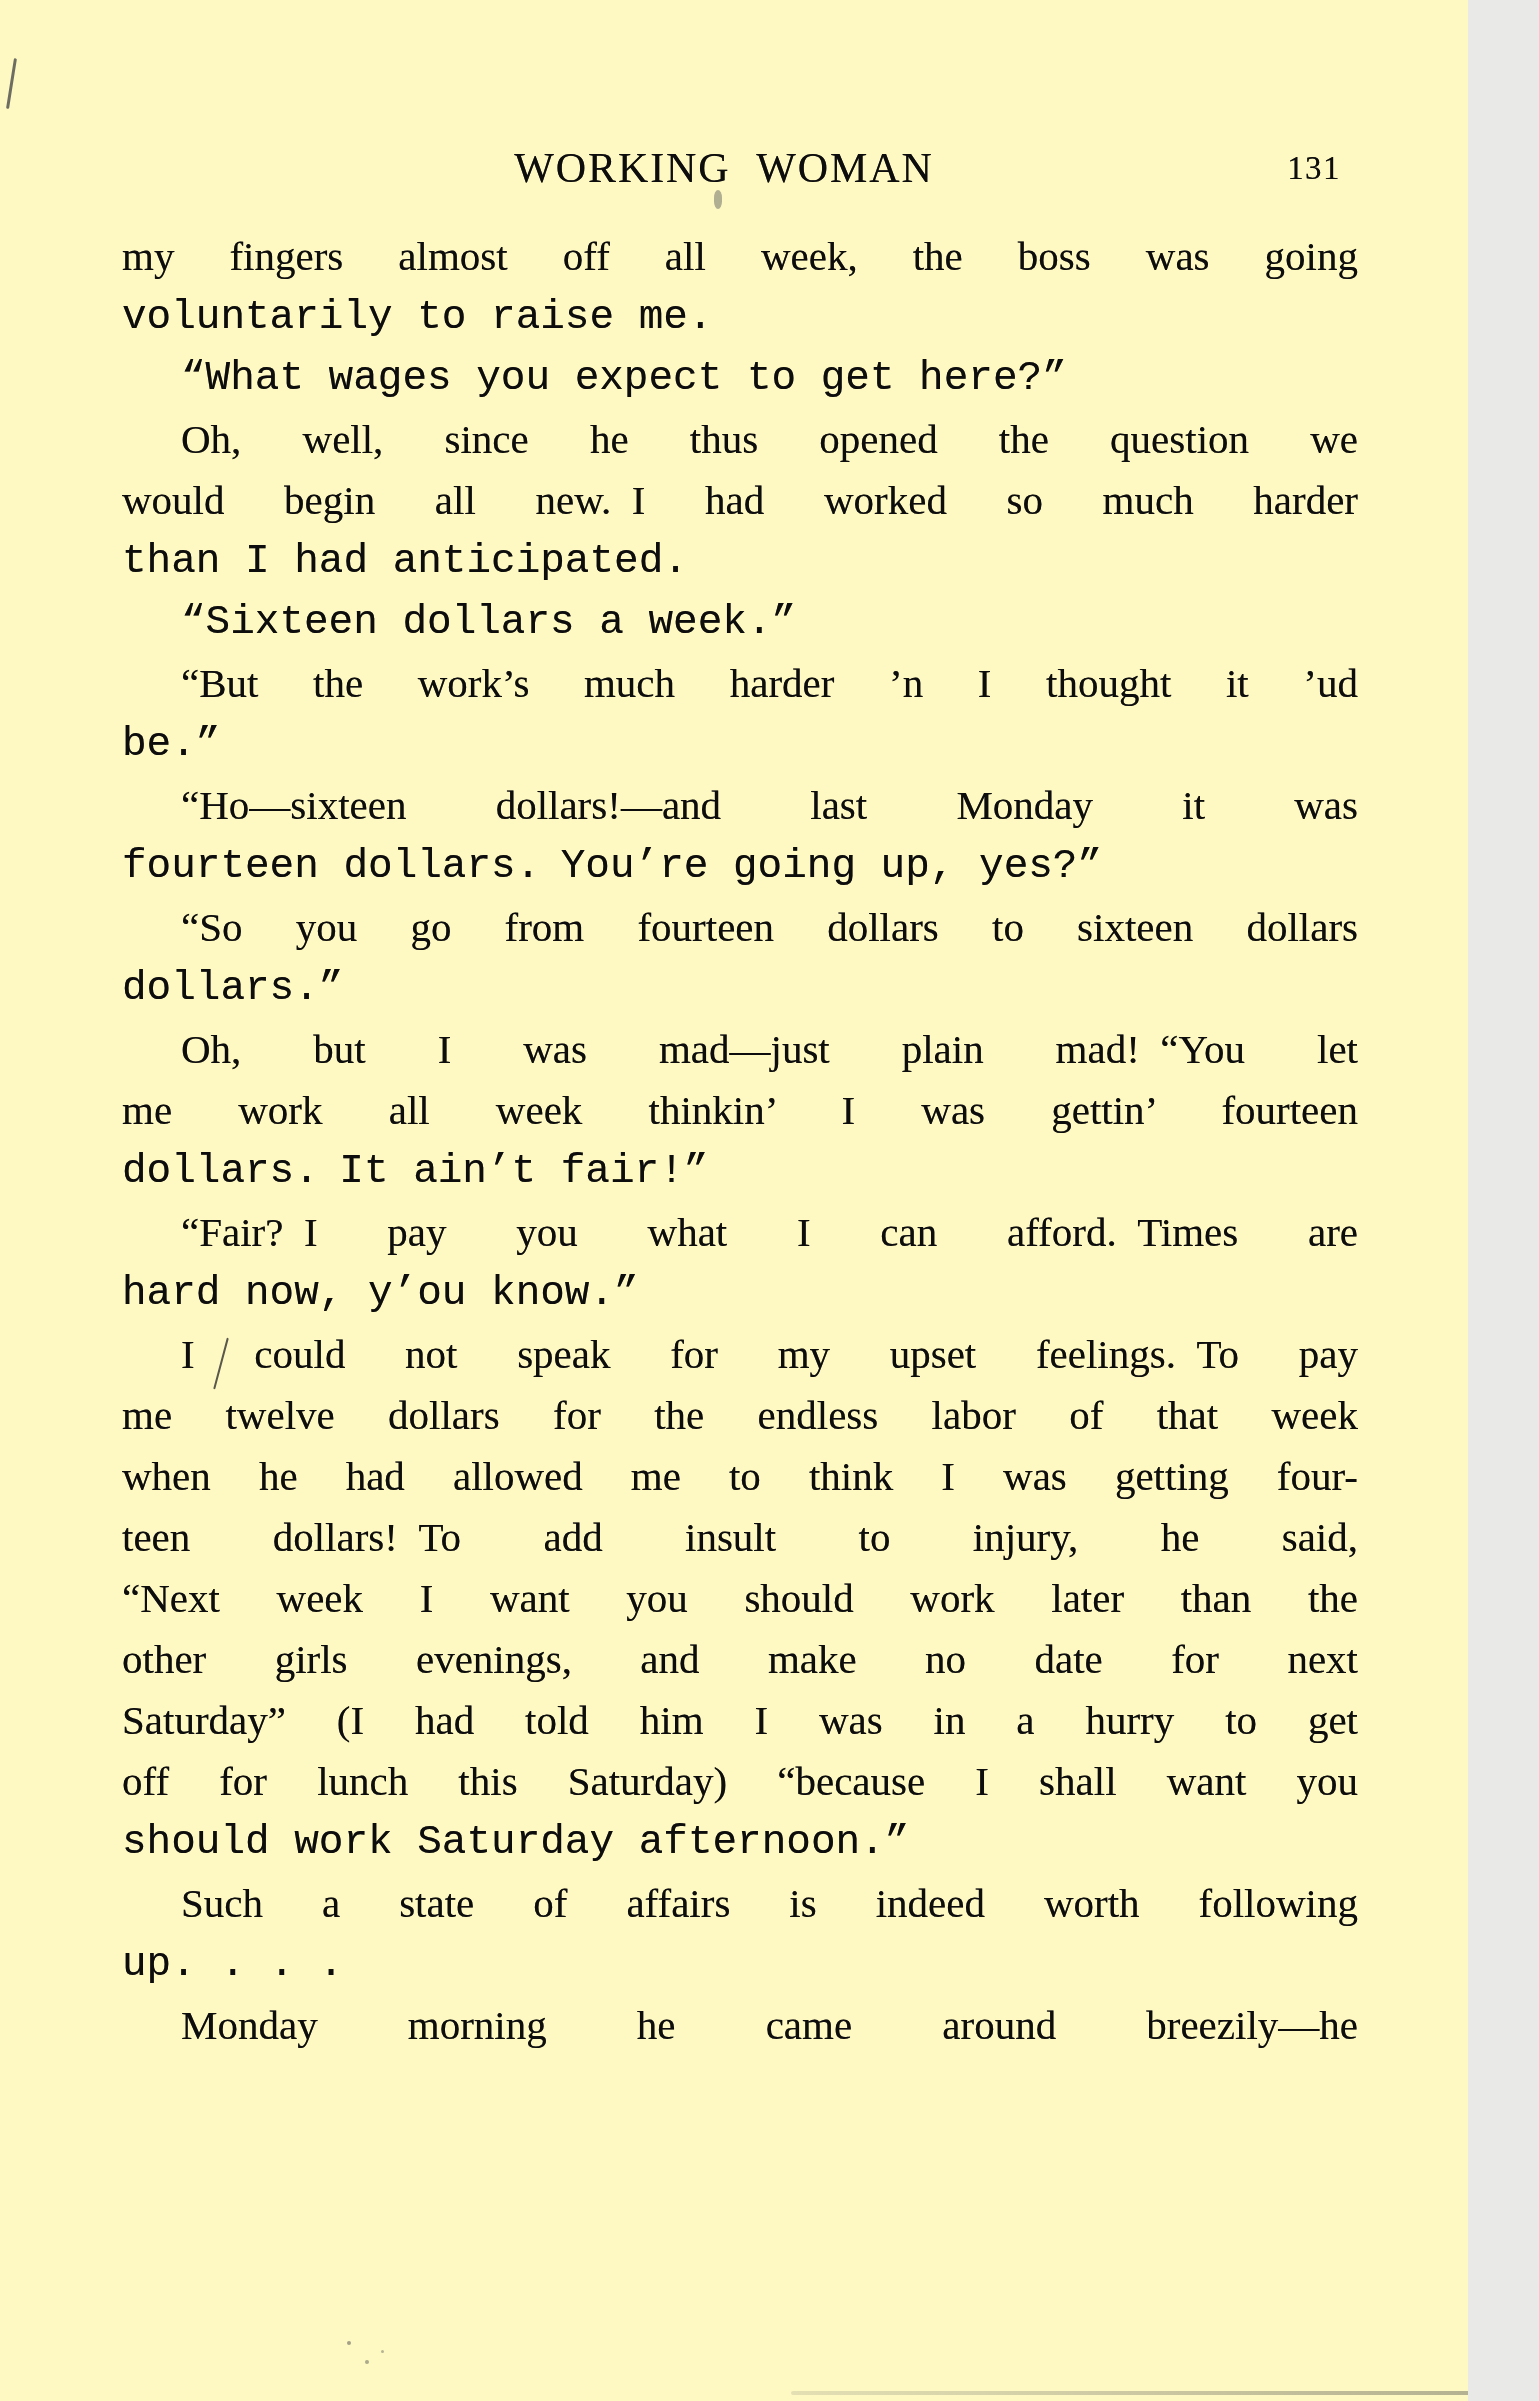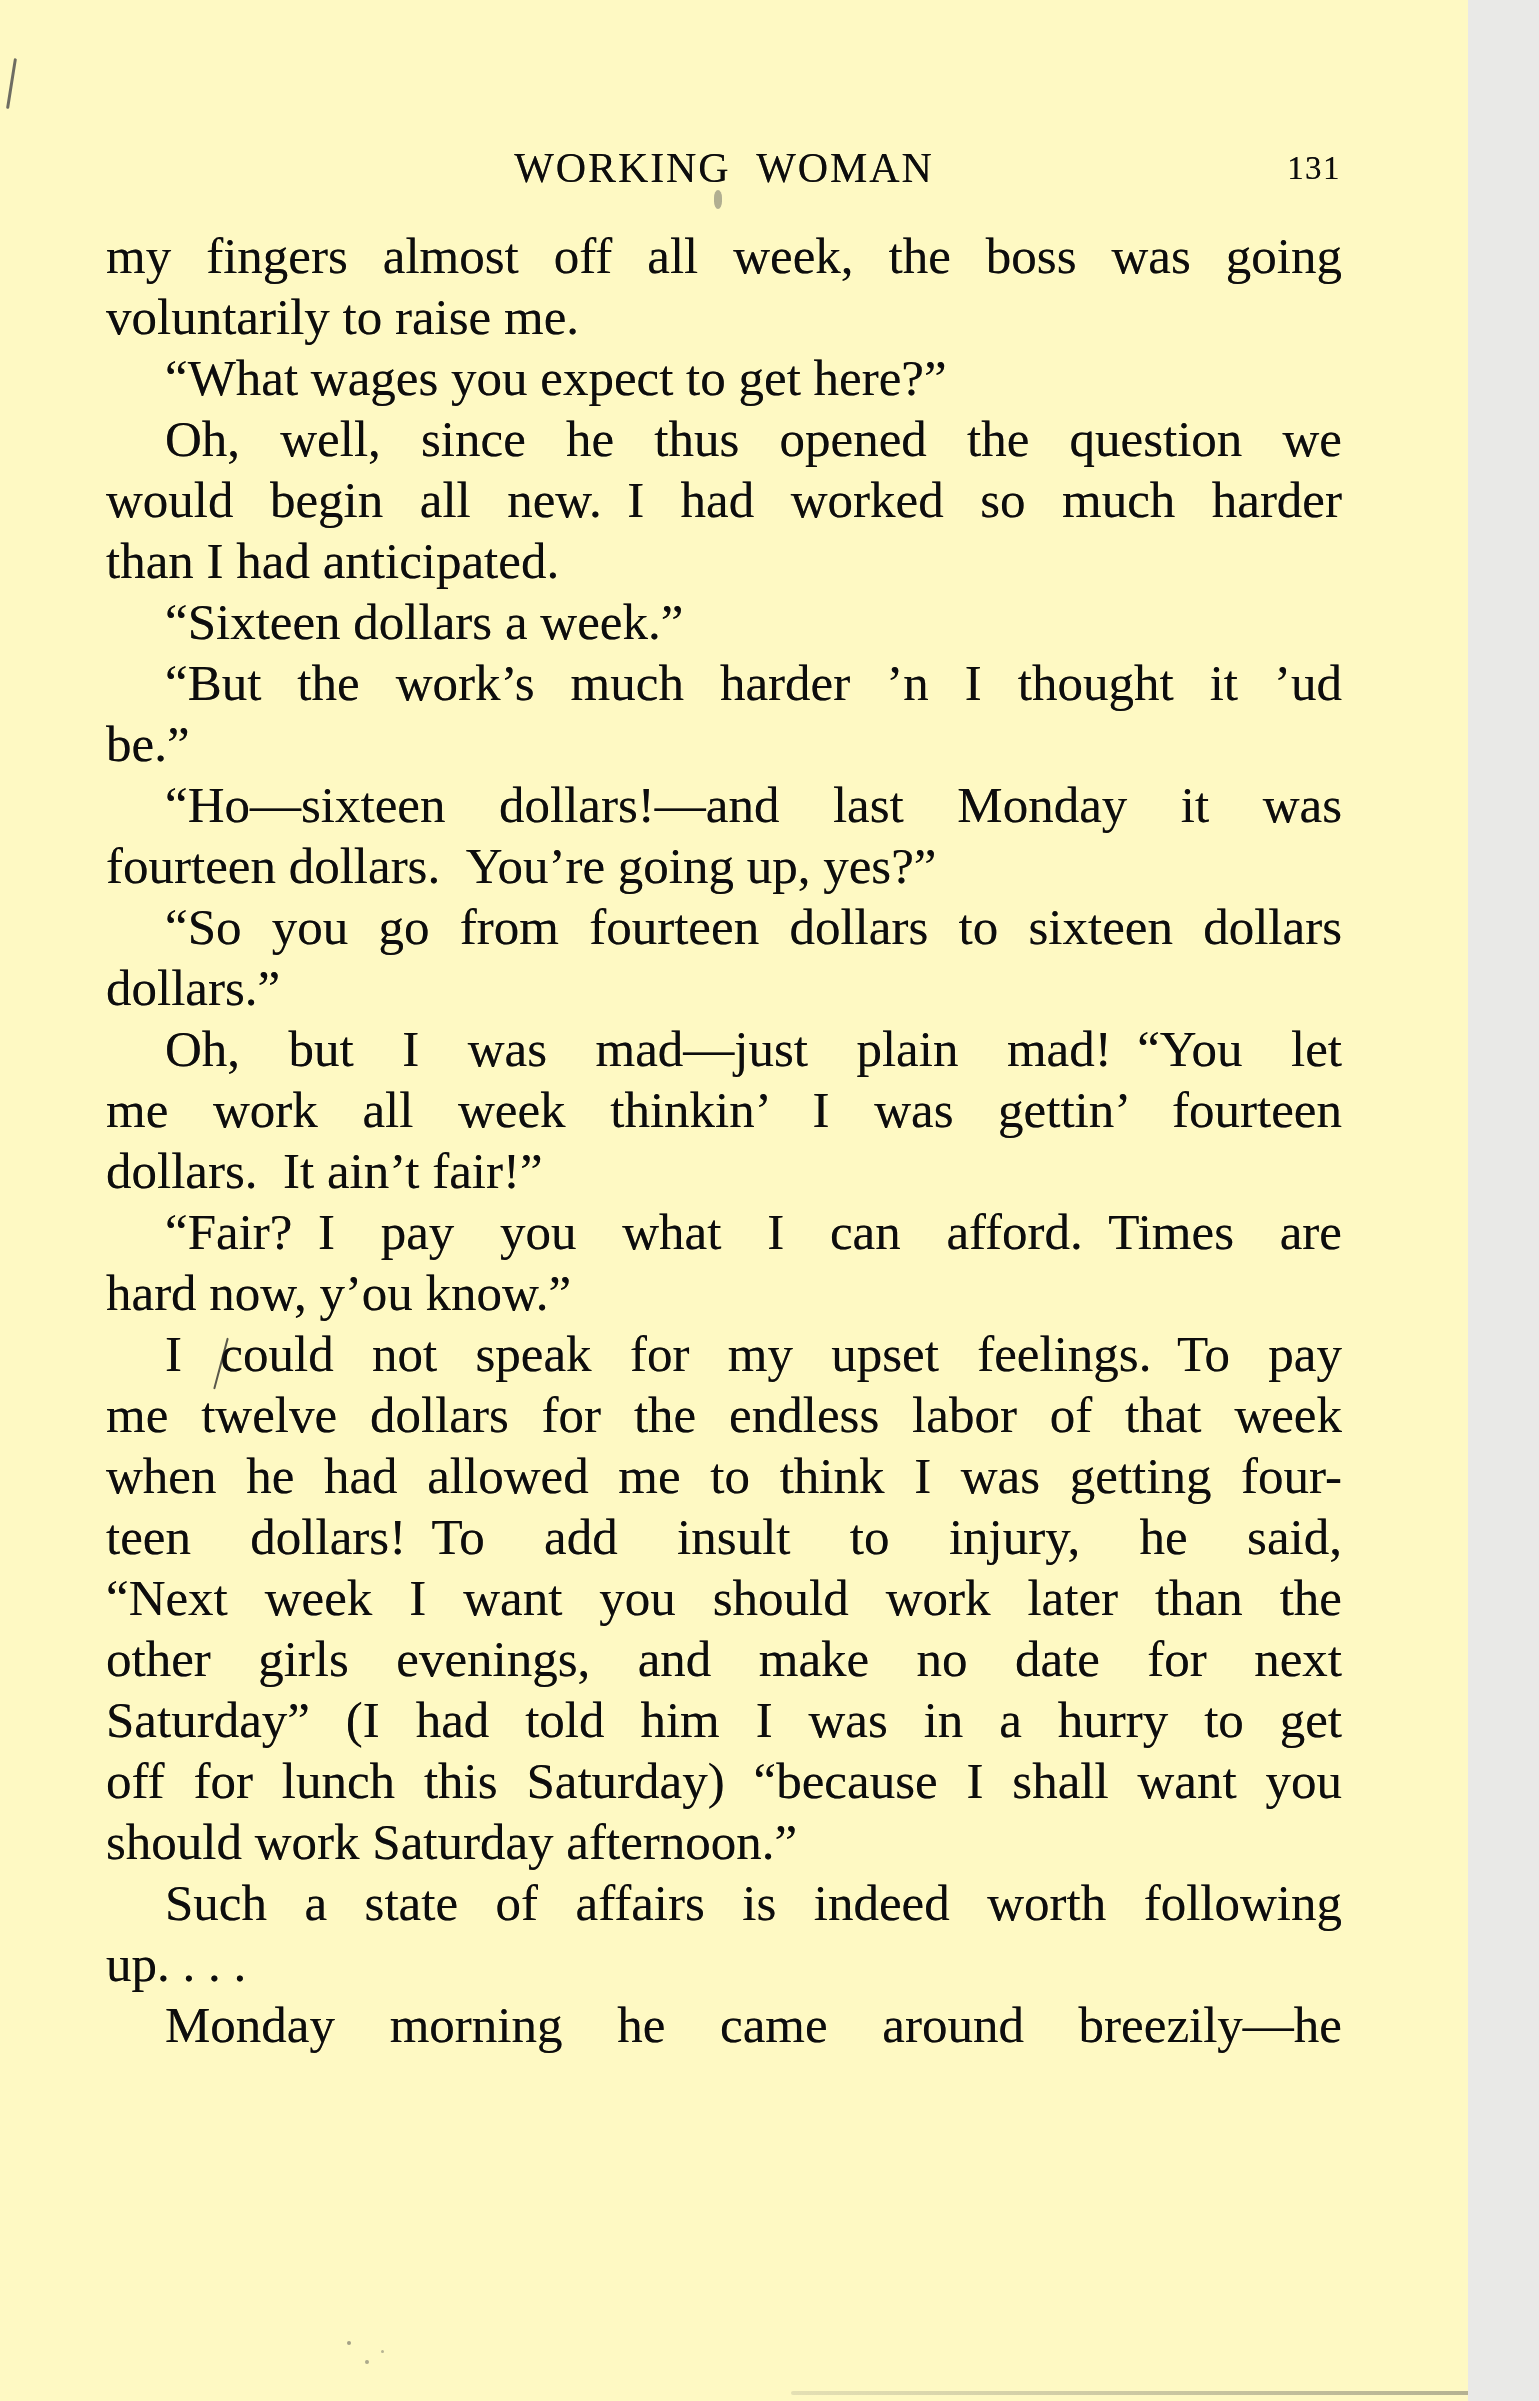--- a/index.html
+++ b/index.html
@@ -24,32 +24,32 @@
     text-shadow:0 0 0.6px rgba(0,0,0,.65);
   }
   .page-number {
     position:absolute; right:1.3px; top:0;
     font-size:33px; line-height:48px;
     letter-spacing:1.3px;
     text-shadow:0 0 0.6px rgba(0,0,0,.65);
   }
   
   .text-block {
-    position:absolute; left:106px; top:226px; width:1236px;
-    font-size:51px; line-height:61px;
+    position:absolute; left:122px; top:226px; width:1236px;
+    font-size:41px; line-height:61px;
     text-shadow:0 0 0.5px rgba(0,0,0,.55);
   }
   .para { margin:0; }
   .para.indent > .line:first-child { text-indent:59px; }
   .line {
     text-align:justify;
     text-align-last:justify;
     white-space:normal;
   }
-  .line.last { text-align-last:left; }
+  .line.last { text-align-last:left;font-family:Liberation Mono, monospace; }
   
   .artifact { position:absolute; background:#4a4a4a; }
   .a-slash-topleft { left:10px; top:58px; width:2.5px; height:51px; transform:rotate(9deg); border-radius:1.3px; opacity:.8; }
   .a-ornament { left:714px; top:190px; width:8.2px; height:19px; border-radius:50% / 42%; opacity:.45; background:#555; }
   .a-right-tick { left:1518px; top:884px; width:2.5px; height:23px; transform:rotate(-34deg); border-radius:1.3px; opacity:.65; }
   .a-right-apostrophe { left:1475px; top:1238px; width:5px; height:12px; border-radius:45%; transform:rotate(12deg); opacity:.7; background:#333; }
   .a-pen-stroke { left:220px; top:1337px; width:1.9px; height:53px; transform:rotate(15deg); border-radius:1.3px; opacity:.75; background:#222; }
   .a-speck1 { left:347px; top:2341px; width:4.4px; height:4.4px; border-radius:50%; opacity:.5; }
   .a-speck2 { left:365px; top:2360px; width:3.8px; height:3.8px; border-radius:50%; opacity:.45; }
   .a-speck3 { left:381px; top:2350px; width:3.2px; height:3.2px; border-radius:50%; opacity:.4; }

